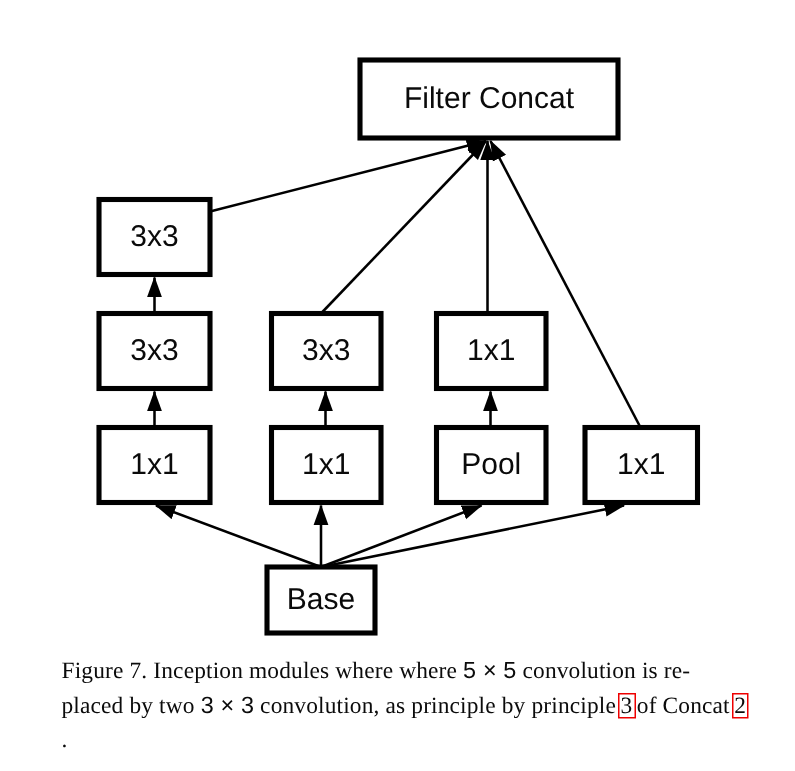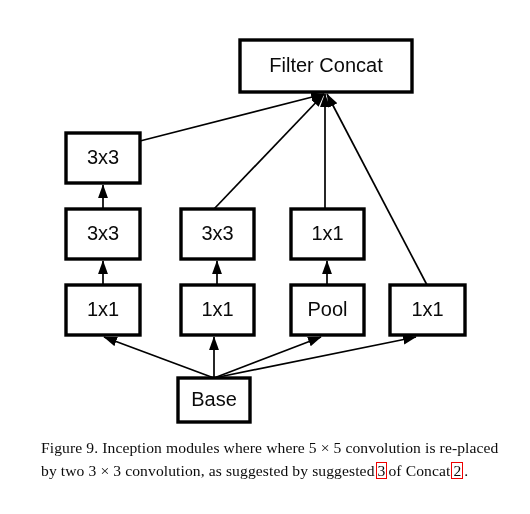--- a/index.html
+++ b/index.html
@@ -56,21 +56,21 @@
     top: 436px;
     width: 460px;
     font-family: "Liberation Serif", serif;
     font-size: 15.6px;
     line-height: 23.2px;
     color: #0b0b0b;
     text-align: left;
     letter-spacing: 0.1px;
   }
   #caption .mathvar {
-    font-family: Liberation Serif, serif;
+    font-family: Liberation Sans, sans-serif;
     font-style: normal;
     text-align: right;
   }
   .link-ref {
     border: 1px solid #ee0000;
     padding: 0px 1px;
     margin: 0 1px;
     color: #0b0b0b;
     display: inline-block;
     line-height: 15px;
@@ -141,21 +141,21 @@
           <text x="427.5" y="311" class="node-label big">1x1</text>
         </g>
         <g>
           <rect x="178" y="378" width="72" height="44" class="node-rect"></rect>
           <text x="214" y="401" class="node-label big">Base</text>
         </g>
       </g>
   </svg>
 
   <div id="caption">
-    <span>Figure 9.</span>
+    <span>Figure 7.</span>
     <span>Inception modules where where</span>
     <span class="mathvar">5 × 5</span>
     <span>convolution is re-placed by two</span>
     <span class="mathvar">3 × 3</span>
-    <span>convolution, as suggested by suggested</span><a class="link-ref" href="#">3</a><span>of Concat</span><a class="link-ref" href="#">2</a><span>.</span>
+    <span>convolution, as principle by principle</span><a class="link-ref" href="#">3</a><span>of Concat</span><a class="link-ref" href="#">2</a><span>.</span>
   </div>
 
 </div>
 
 </body></html>

